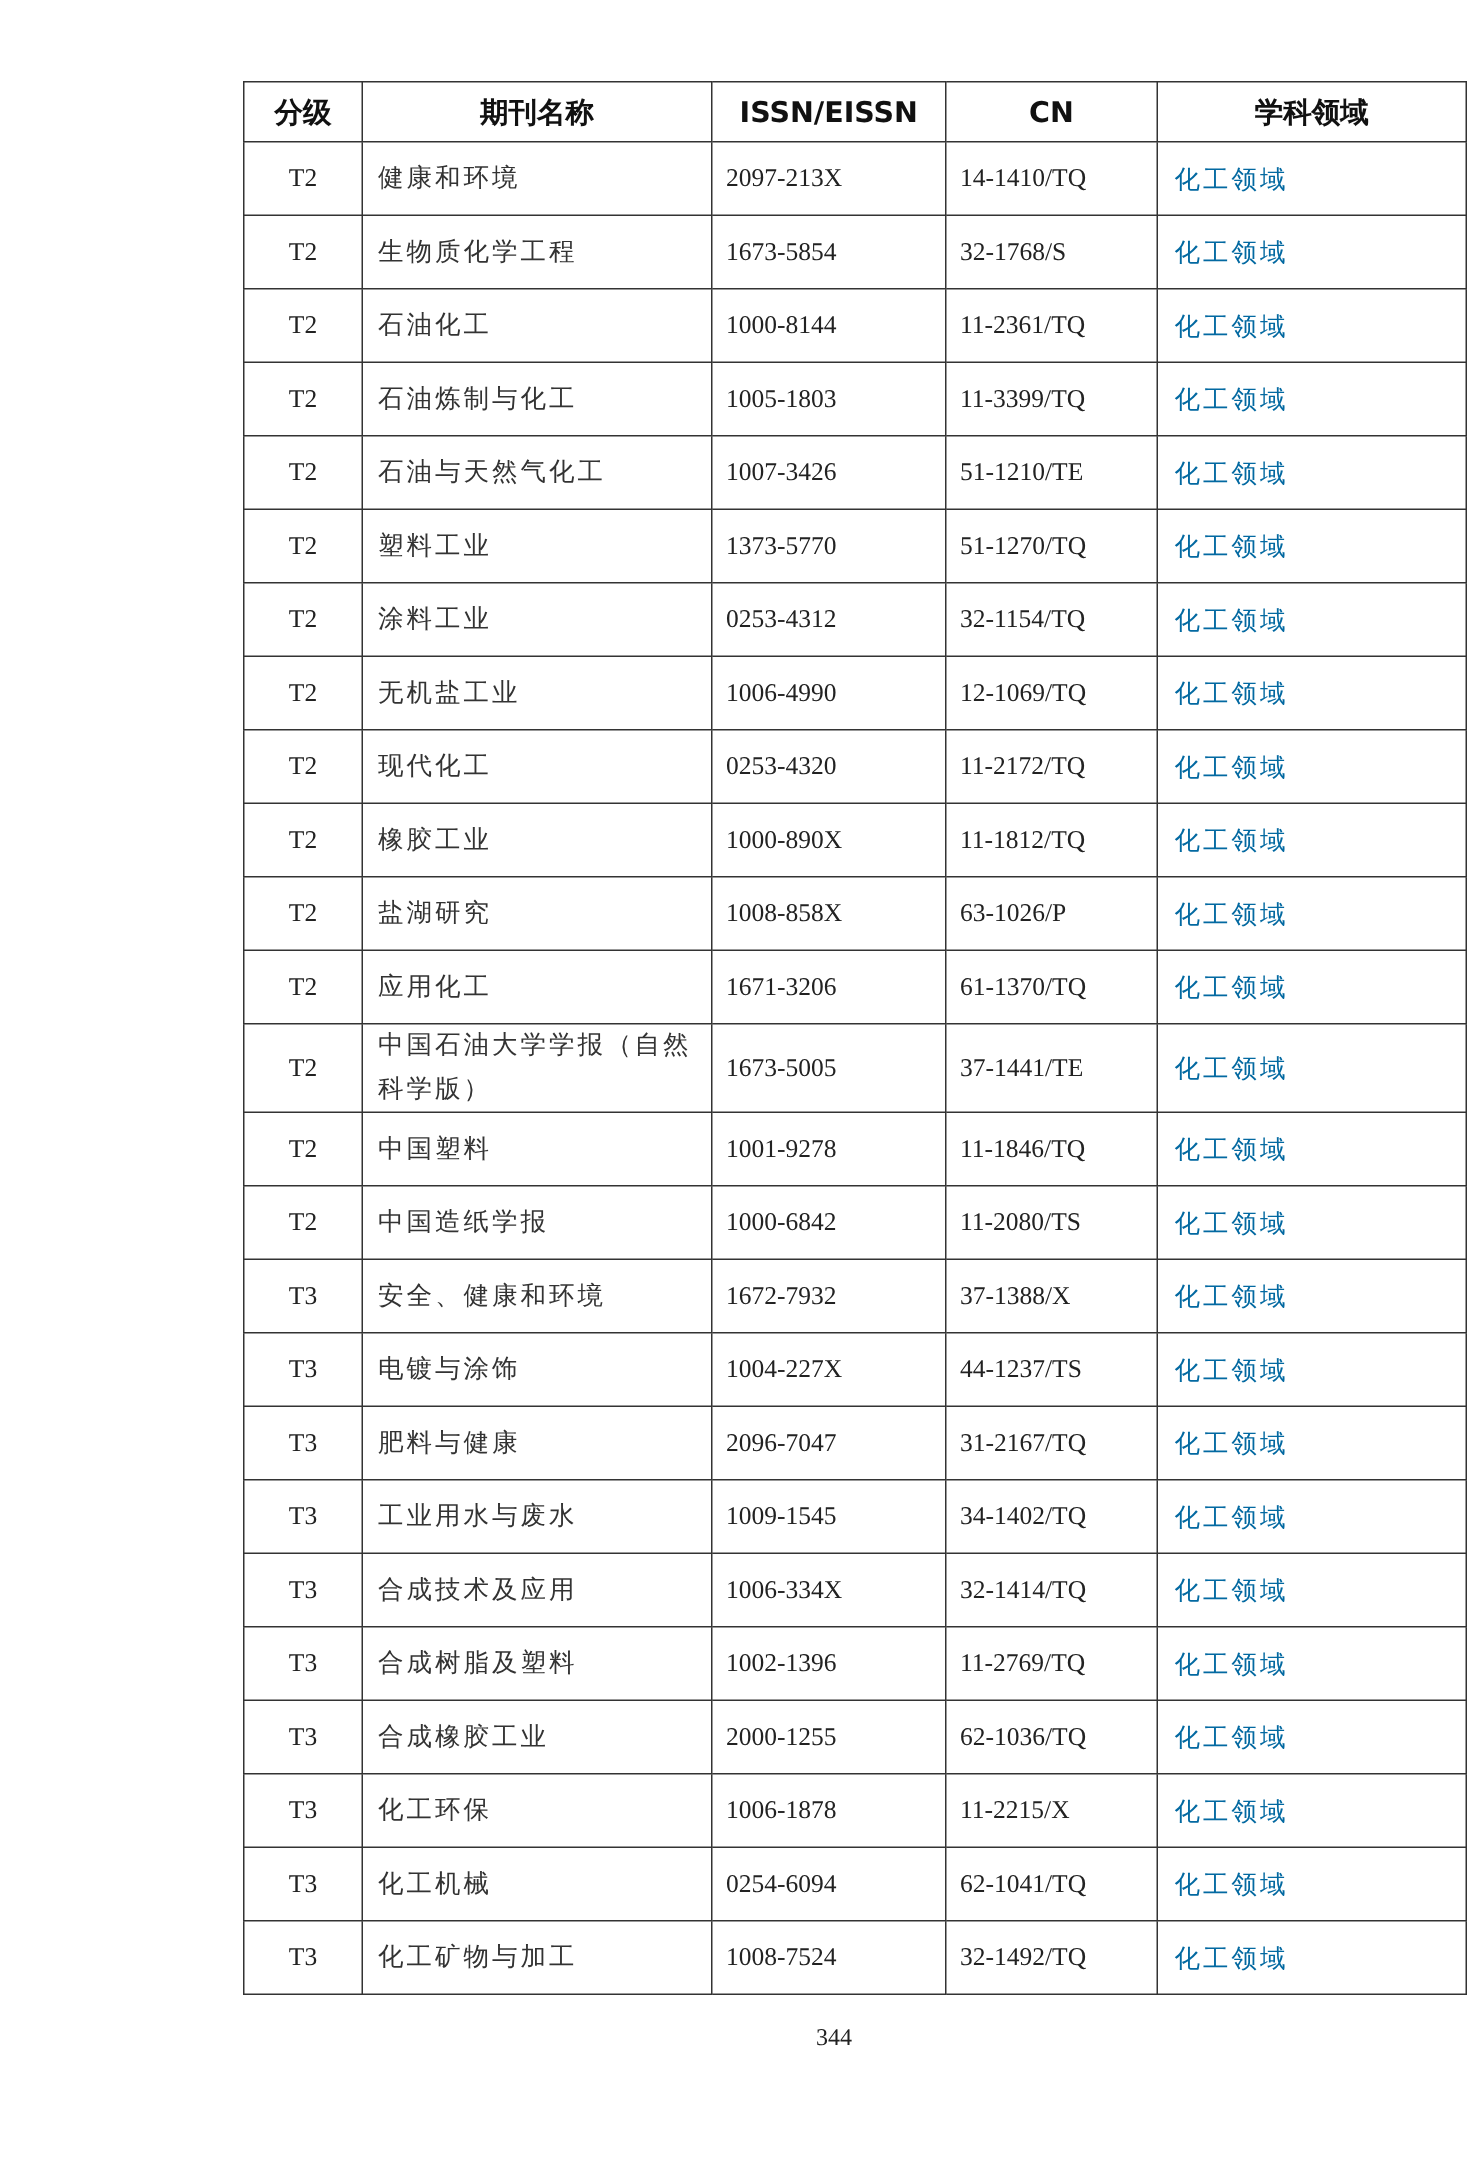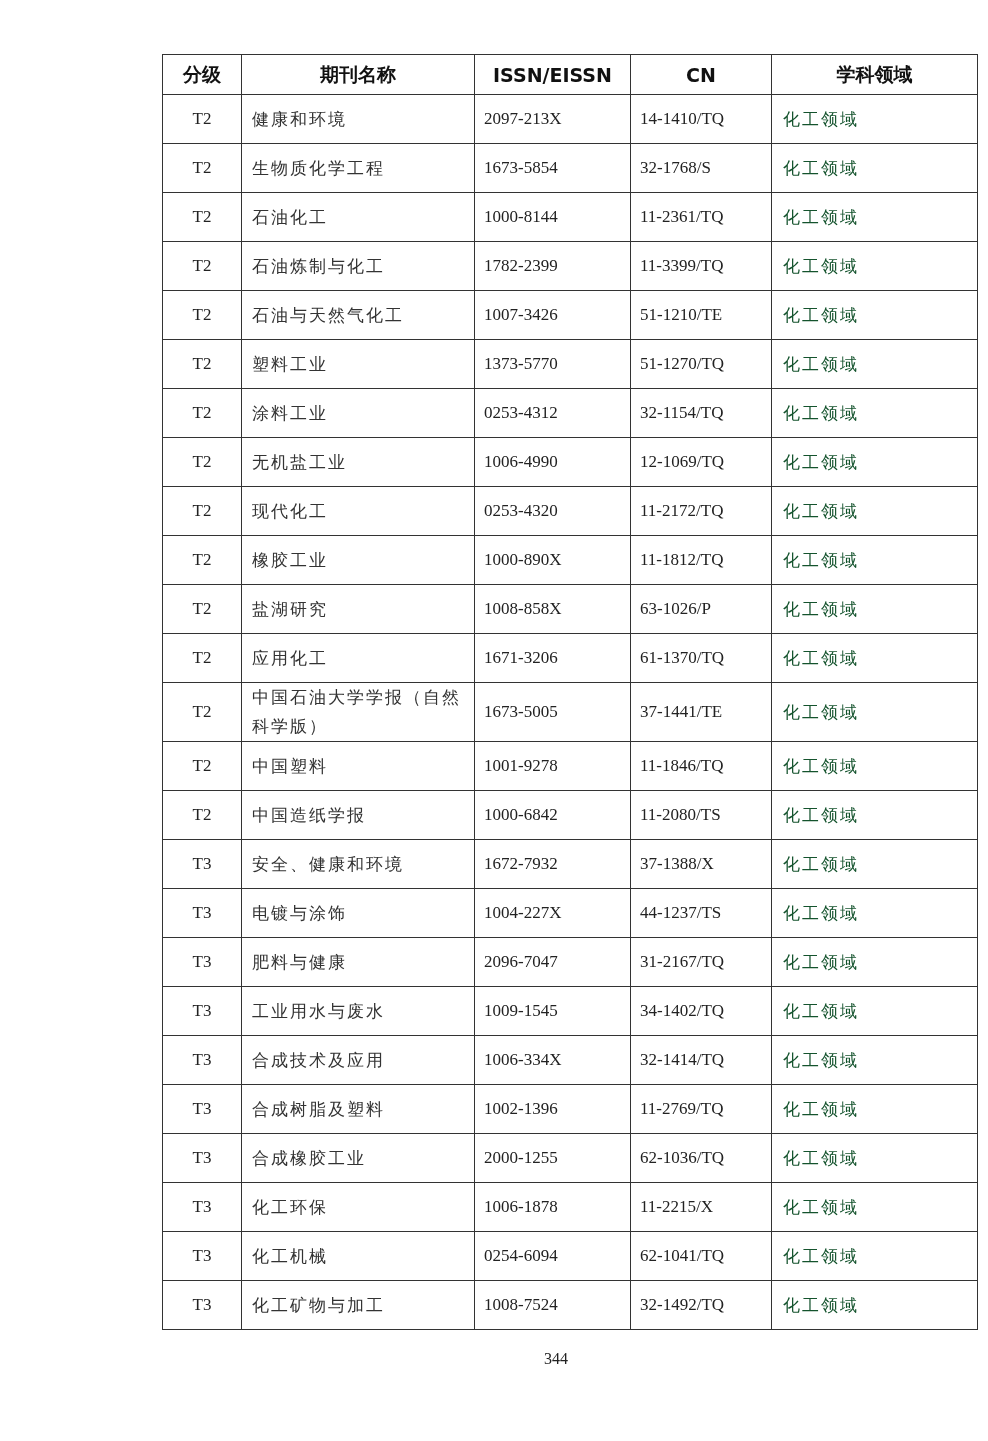--- a/index.html
+++ b/index.html
@@ -15,21 +15,21 @@
     }
     table.journals th {
       height: 39px; font-family: "DejaVu Sans", "Liberation Sans", sans-serif;
       font-weight: bold; font-size: 19px; text-align: center; color: #111;
     }
     table.journals td { height: 48px; font-size: 17px; }
     table.journals tr.tall td { height: 58px; }
     td.level { text-align: center; font-family: Liberation Serif, serif; font-size: 18px; }
     td.name { padding-left: 10px !important; font-family: "DejaVu Sans", sans-serif; font-size: 16.5px; letter-spacing: 2px; line-height: 29px; color: #333; }
     td.issn, td.cn { padding-left: 9px !important; font-family: "Liberation Serif", serif; font-size: 18px; }
-    td.field { padding-left: 11px !important; font-family: "DejaVu Sans", sans-serif; font-size: 16.5px; letter-spacing: 2px; color: #14532d; }
+    td.field { padding-left: 11px !important; font-family: "DejaVu Sans", sans-serif; font-size: 16.5px; letter-spacing: 2px; color: #0369a1; }
     .page-number {
       position: absolute; left: 0; width: 1016px; top: 1332px; text-align: center;
       font-family: "Liberation Serif", serif; font-size: 16px; color: #222;
     }
   </style>
 </head>
 <body>
 
 <div class="page">
   <table class="journals">
@@ -67,21 +67,21 @@
         <tr>
           <td class="level">T2</td>
           <td class="name">石油化工</td>
           <td class="issn">1000-8144</td>
           <td class="cn">11-2361/TQ</td>
           <td class="field">化工领域</td>
         </tr>
         <tr>
           <td class="level">T2</td>
           <td class="name">石油炼制与化工</td>
-          <td class="issn">1782-2399</td>
+          <td class="issn">1005-1803</td>
           <td class="cn">11-3399/TQ</td>
           <td class="field">化工领域</td>
         </tr>
         <tr>
           <td class="level">T2</td>
           <td class="name">石油与天然气化工</td>
           <td class="issn">1007-3426</td>
           <td class="cn">51-1210/TE</td>
           <td class="field">化工领域</td>
         </tr>

